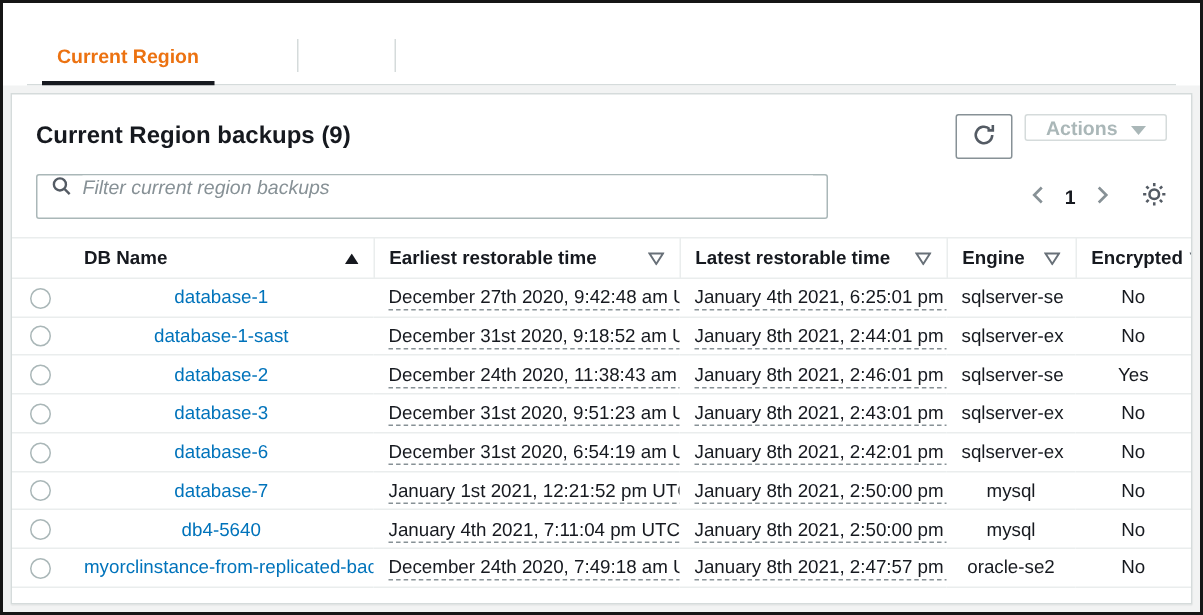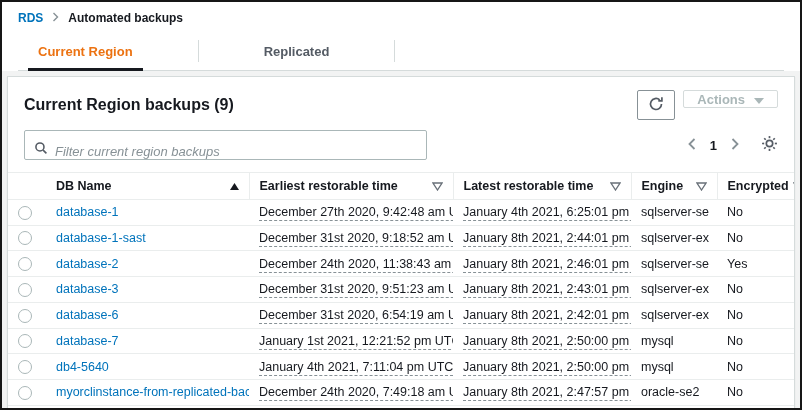--- a/index.html
+++ b/index.html
@@ -21,57 +21,49 @@
   .content { background:#f2f3f3; flex:1; padding:5px 5px 8px 5px; display:flex; }
   .card { background:#fff; border:1px solid #d5dbdb; box-shadow:0 1px 1px rgba(0,0,0,.1); flex:1; display:flex; flex-direction:column; overflow:hidden; }
 
   .card-header { display:flex; justify-content:space-between; align-items:flex-start; padding:13px 16px 6px 16px;gap:23px; }
   .card-title { font-size:16px; font-weight:700; color:#16191f; padding-top:6px; }
   .header-buttons { display:flex; gap:8px; }
   .btn-refresh { width:38px; height:30px; border:1px solid #879196; border-radius:2px; background:#fff; display:flex; align-items:center; justify-content:center; cursor:pointer; }
   .btn-actions { height:18px; padding:0 13px; border:1px solid #d5dbdb; border-radius:2px; background:#fff; color:#aab7b8; font-weight:700; font-size:13px; display:flex; align-items:center; gap:9px; cursor:default; }
 
   .toolbar { display:flex; justify-content:space-between; align-items:center; padding:4px 16px 12px 16px; }
-  .search-box { width:403px; height:30px; border:1px solid #aab7b8; border-radius:2px; display:flex; align-items:flex-end; padding:0 9px; gap:7px; background:#fff; }
+  .search-box { width:528px; height:30px; border:1px solid #aab7b8; border-radius:2px; display:flex; align-items:flex-start; padding:0 9px; gap:7px; background:#fff; }
   .search-box input { border:none; outline:none; flex:1; font-size:13px; color:#16191f; font-family:"Liberation Sans", sans-serif; }
   .search-box input::placeholder { font-style:italic; color:#879196; }
   .pager { display:flex; align-items:center; }
   .pg-btn { background:none; border:none; cursor:pointer; padding:2px 6px; display:flex; align-items:center; }
   .pg-num { font-size:13px; font-weight:700; color:#16191f; padding:0 8px; cursor:pointer; }
   .gear-btn { background:none; border:none; cursor:pointer; margin-left:16px; display:flex; align-items:center; }
 
   
   table { width:100%; border-collapse:collapse; table-layout:fixed; font-size:12.5px; }
   thead th { border-top:1px solid #eaeded; border-bottom:1px solid #eaeded; padding:6px 10px; text-align:right; font-size:12.5px; color:#16191f; }
   th .hcell { display:flex; align-items:center; justify-content:space-between; gap:4px; }
   th.divider { border-right:1px solid #eaeded; }
-  tbody td { padding:5px 10px; border-top:1px solid #eaeded; color:#16191f; white-space:nowrap; overflow:hidden; }
+  tbody td { padding:5px 10px; border-top:1px solid #eaeded; color:#16191f; white-space:nowrap; overflow:hidden;text-align:center; }
   tbody tr:first-child td { border-top:none; }
   td a { color:#0073bb; text-decoration:none; cursor:pointer; }
   .radio { display:inline-block; width:14px; height:14px; border:1px solid #aab7b8; border-radius:50%; background:#fff; cursor:pointer; vertical-align:middle; }
   .dashed { border-bottom:1px dashed #879196; padding-bottom:1px; }
   .icon-btn { cursor:pointer; display:inline-flex; }
 </style>
 </head>
 <body>
 
 <div class="screen">
 
   <div class="topbar">
-    <div class="breadcrumb">
-      <span class="crumb-link">RDS</span>
-      <span><svg width="7" height="10" viewBox="0 0 7 10">
-            <path d="M1.5 1 L5.5 5 L1.5 9" fill="none" stroke="#879196" stroke-width="1.4"></path>
-          </svg></span>
-      <span class="crumb-current">Automated backups</span>
-    </div>
     <div class="tabs">
       <div class="tab active">Current Region</div>
       <div class="tab-divider"></div>
-      <div class="tab">Replicated</div>
       <div class="tab-divider"></div>
     </div>
   </div>
 
   <div class="content">
     <div class="card">
 
       <div class="card-header">
         <div class="card-title">Current Region backups (9)</div>
         <div class="header-buttons">

